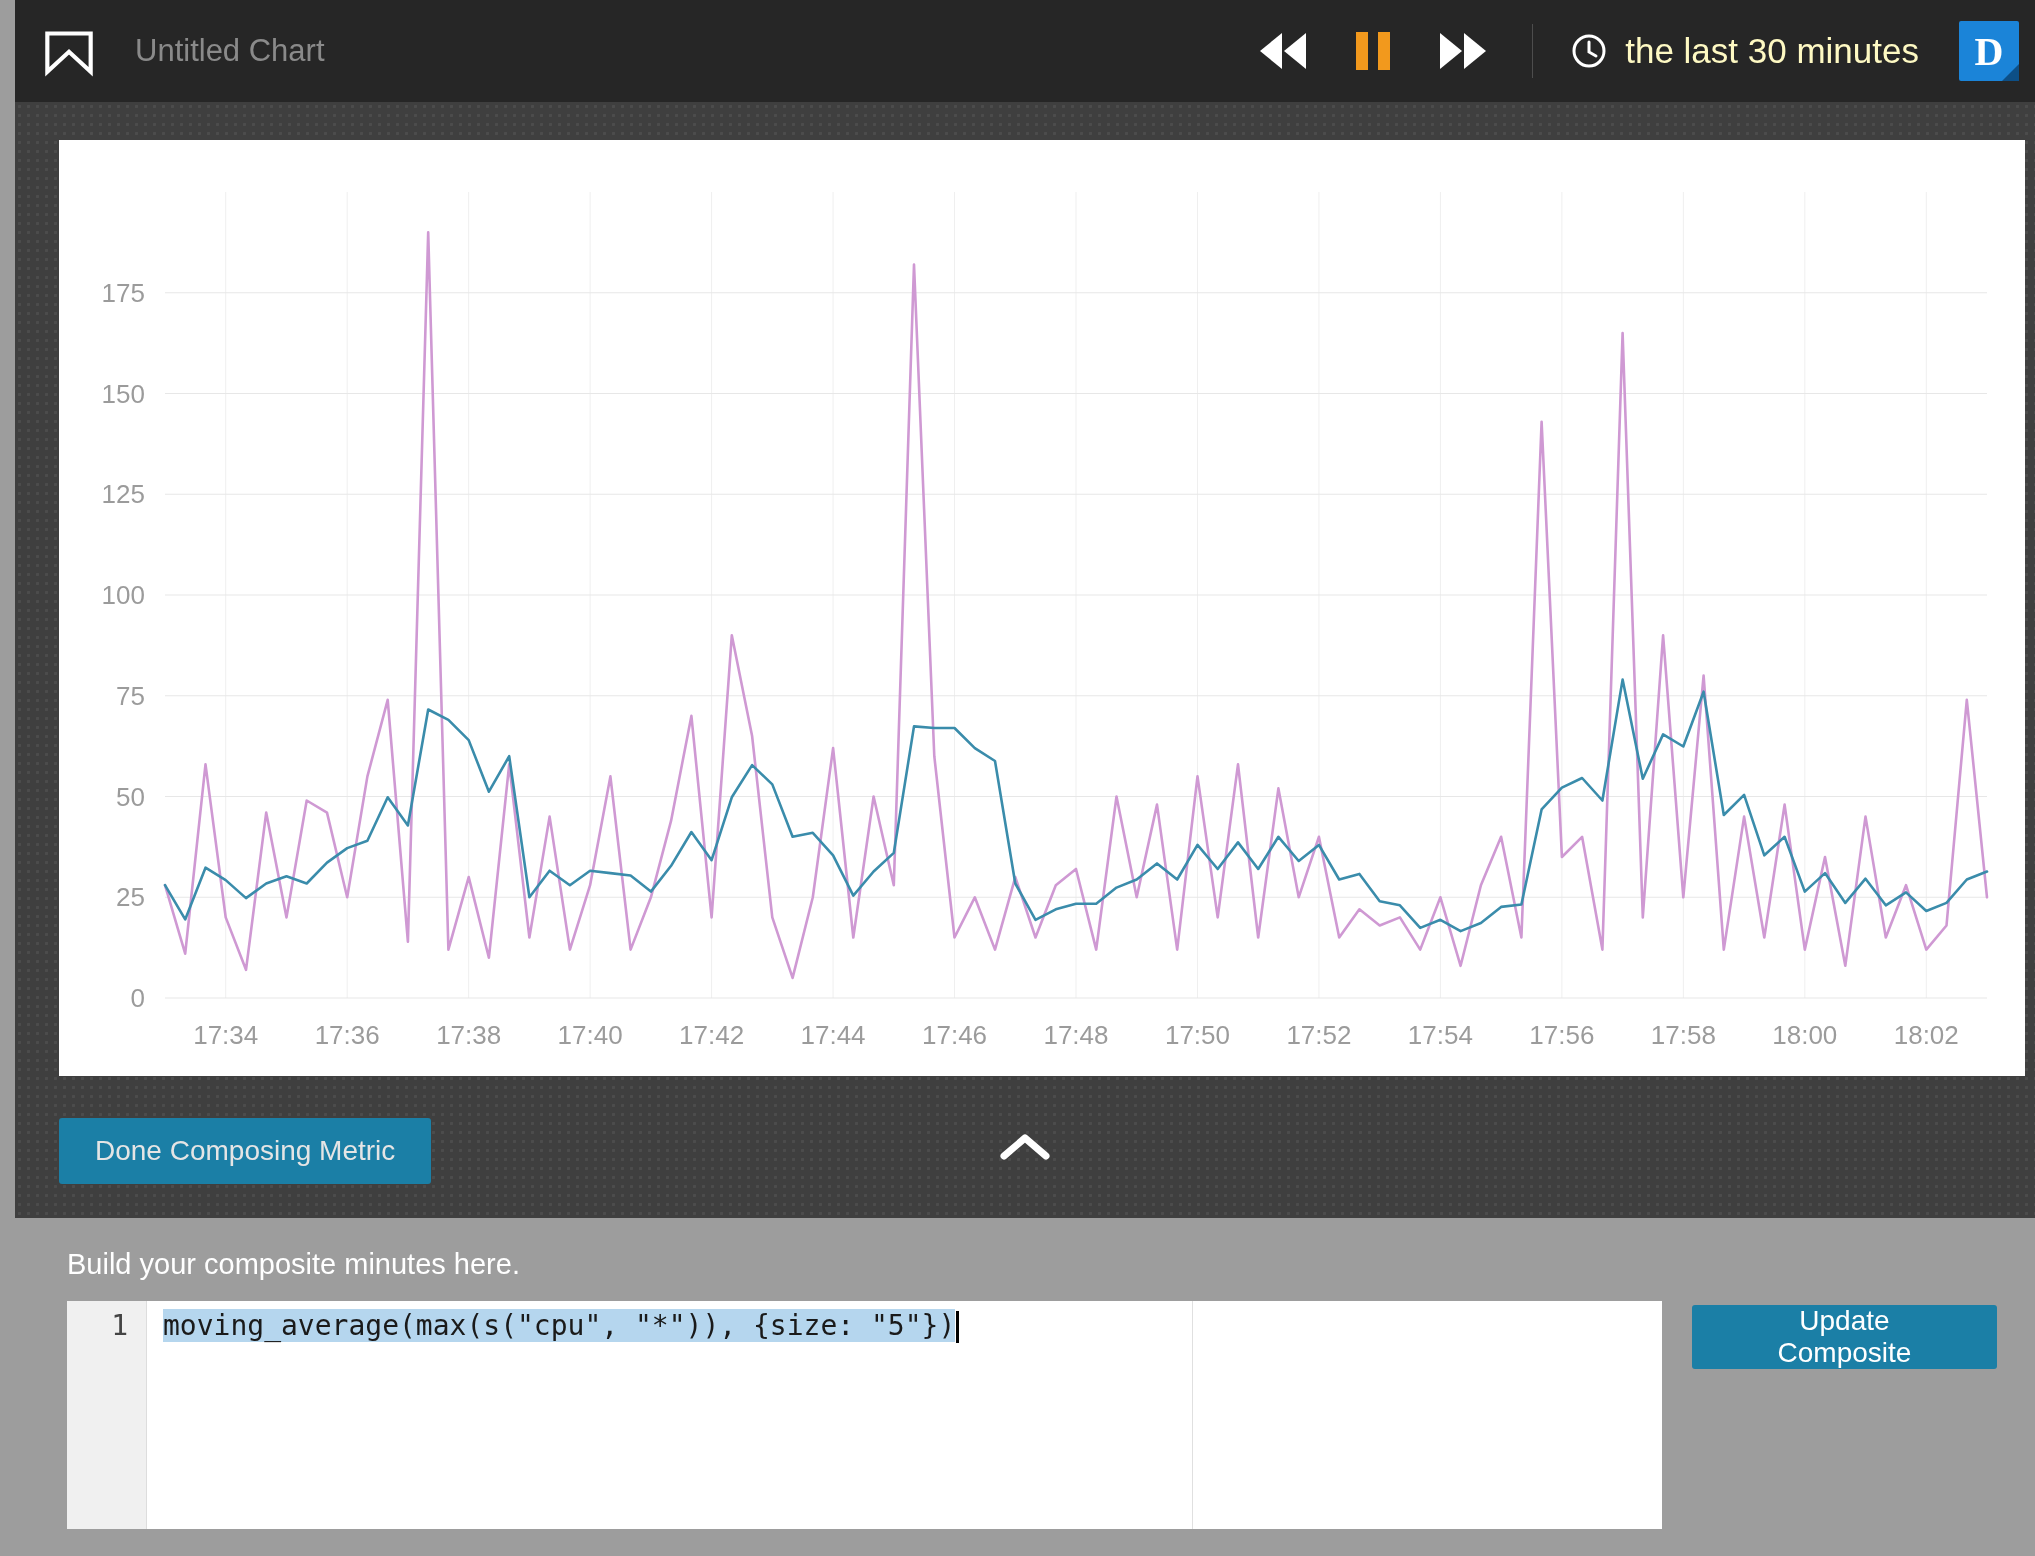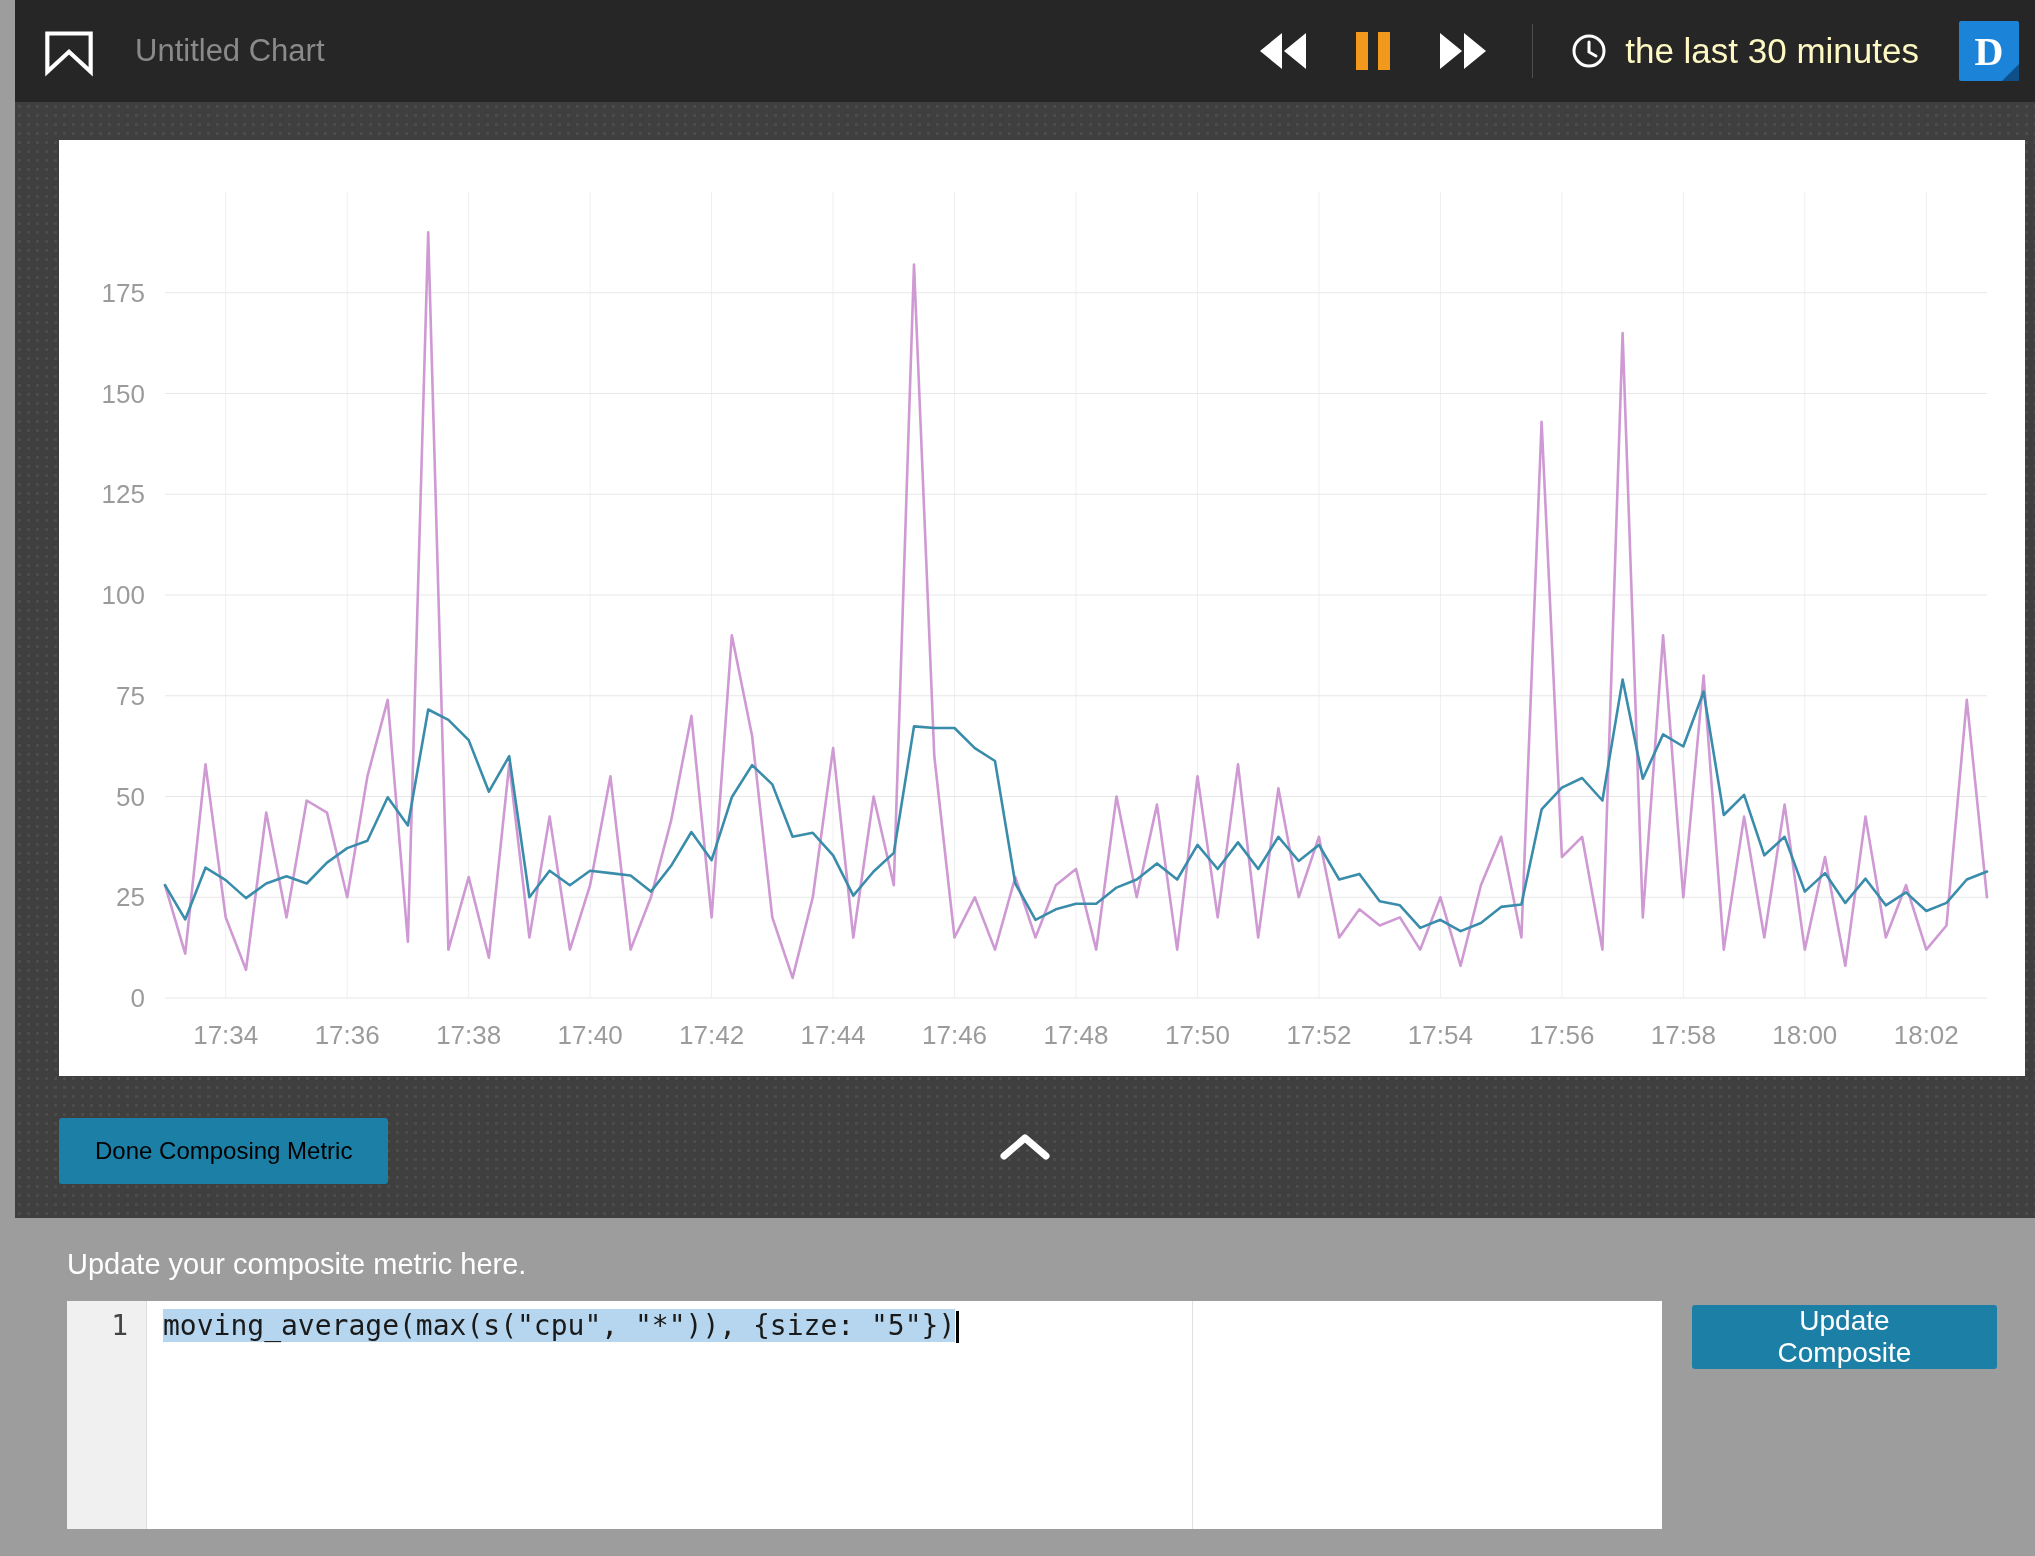--- a/index.html
+++ b/index.html
@@ -23,21 +23,21 @@
 
   
   .chart-region { height:1116px; flex:0 0 1116px; position:relative;
     background-color:#3f3f3f;
     background-image:radial-gradient(#4c4c4c 1.4px, transparent 1.6px);
     background-size:9px 9px; }
   .chart-card { position:absolute; left:44px; top:38px; width:1966px; height:936px; background:#ffffff; }
   .chart-card svg { width:1966px; height:936px; display:block; font-family:"Liberation Sans", sans-serif; }
 
   .compose-row { position:absolute; left:0; right:0; top:1016px; height:70px; }
-  .done-btn { position:absolute; left:44px; top:0; height:66px; padding:0 36px; background:#1b7fa6; color:#000000; font-size:24px; border:none; cursor:pointer; border-radius:3px; font-family:"Liberation Sans", sans-serif; }
+  .done-btn { position:absolute; left:44px; top:0; height:66px; padding:0 36px; background:#1b7fa6; color:#e5e5e5; font-size:28px; border:none; cursor:pointer; border-radius:3px; font-family:"Liberation Sans", sans-serif; }
   .collapse-btn { position:absolute; left:50%; transform:translateX(-50%); top:10px; background:none; border:none; cursor:pointer; padding:6px; }
 
   
   .bottom-panel { flex:1; background:#9d9d9d; padding:30px 38px 0 52px; }
   .panel-heading { color:#ffffff; font-size:29px; margin-bottom:20px; }
   .editor-row { display:flex; align-items:flex-start; gap:30px; }
   .editor { width:1615px; height:228px; background:#ffffff; display:flex; position:relative; overflow:hidden; }
   .gutter { width:80px; background:#f0f0f0; border-right:1px solid #ddd; color:#444;
     font-family:"DejaVu Sans Mono", monospace; font-size:28px; text-align:right; padding:8px 18px 0 0; }
   .code-area { flex:1; position:relative; padding:8px 0 0 16px; font-family:"DejaVu Sans Mono", monospace; font-size:28px; color:#1a1a1a; white-space:pre; }
@@ -152,21 +152,21 @@
       <button class="done-btn">Done Composing Metric</button>
       <button class="collapse-btn">
         <svg width="50" height="26" viewBox="0 0 50 26">
           <polyline points="4,22 25,4 46,22" fill="none" stroke="#ffffff" stroke-width="7" stroke-linecap="round" stroke-linejoin="round"></polyline>
         </svg>
       </button>
     </div>
   </div>
 
   <div class="bottom-panel">
-    <div class="panel-heading">Update your composite metric here.</div>
+    <div class="panel-heading">Build your composite minutes here.</div>
     <div class="editor-row">
       <div class="editor">
         <div class="gutter">
           <div>1</div>
         </div>
         <div class="code-area"><span class="code-selection">moving_average(max(s("cpu", "*")), {size: "5"})</span><span class="caret"></span>
           <div class="print-margin"></div>
         </div>
       </div>
       <button class="update-btn">Update Composite</button>

